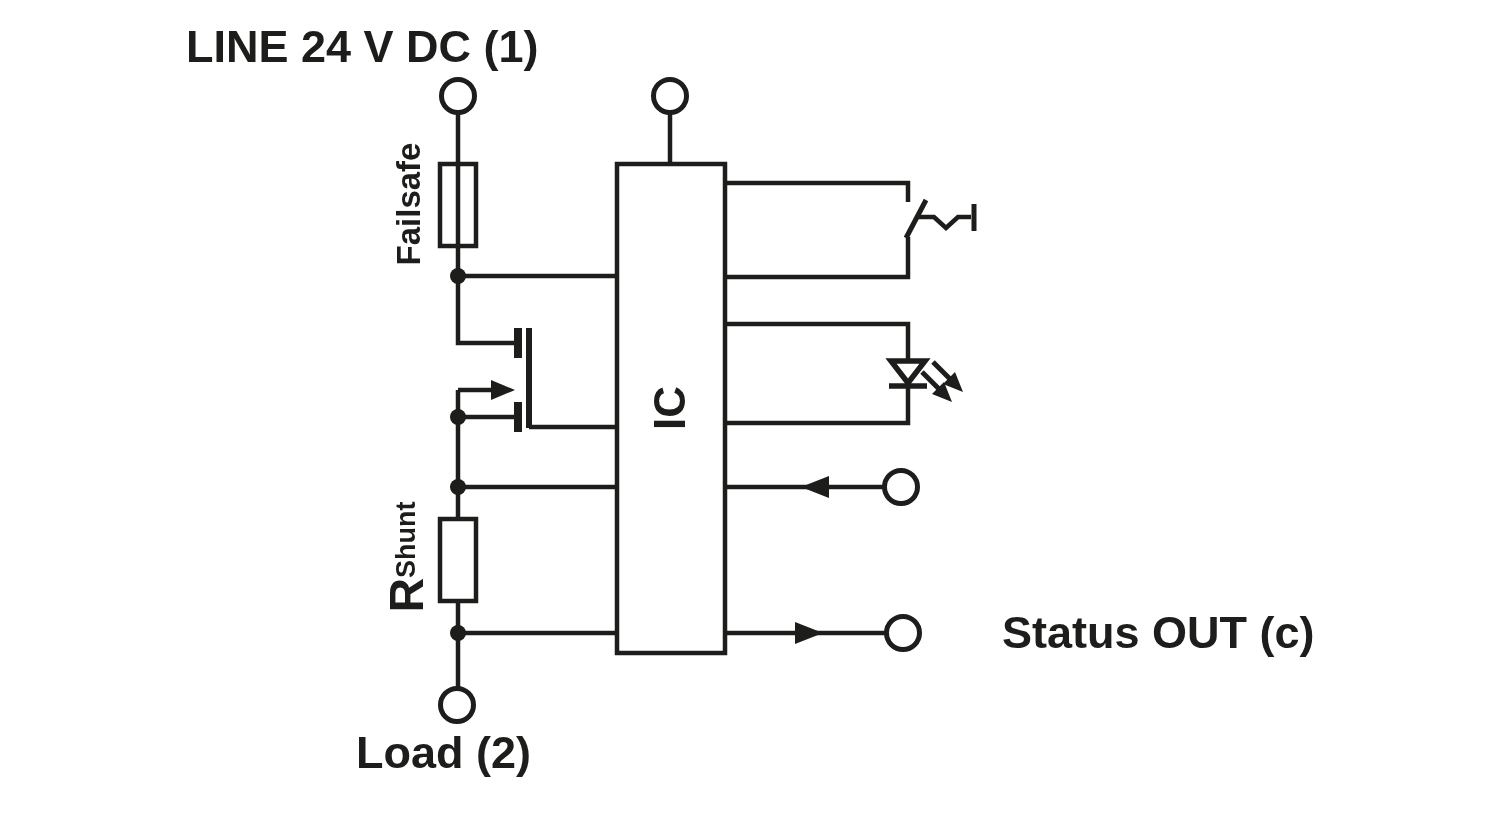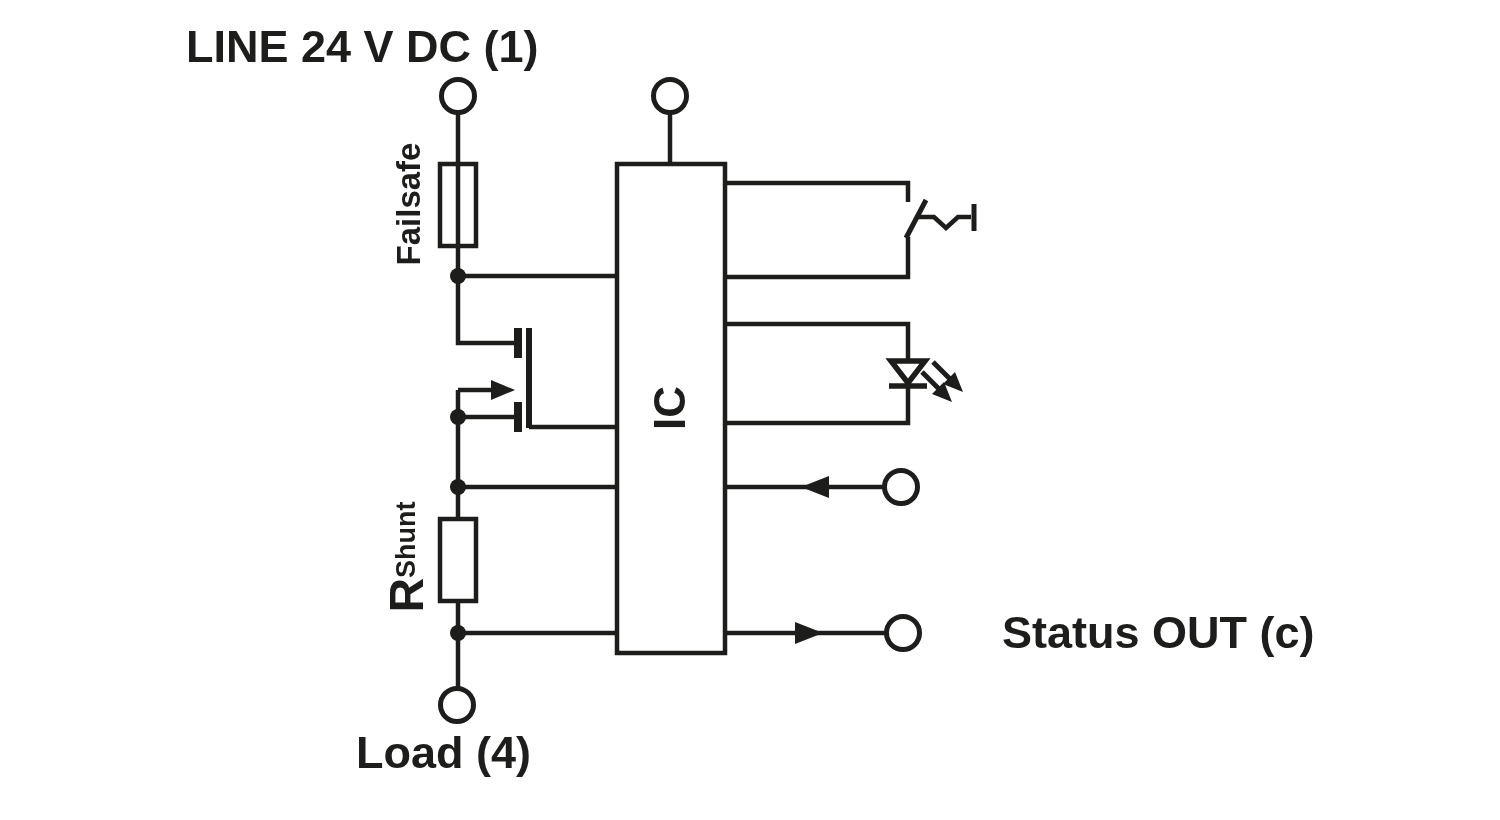--- a/index.html
+++ b/index.html
@@ -124,14 +124,14 @@
   </svg>
 
   <div class="lbl" id="line-label">LINE 24 V DC (1)</div>
   <div class="lbl rot" id="failsafe-label">Failsafe</div>
   <div class="lbl rot" id="ic-label">IC</div>
   <div class="lbl rot" id="rshunt-label">
       <span>R</span>
       <span class="sub">Shunt</span>
     </div>
   <div class="lbl" id="status-label">Status OUT (c)</div>
-  <div class="lbl" id="load-label">Load (4)</div>
+  <div class="lbl" id="load-label">Load (2)</div>
 </div>
 
 </body></html>

